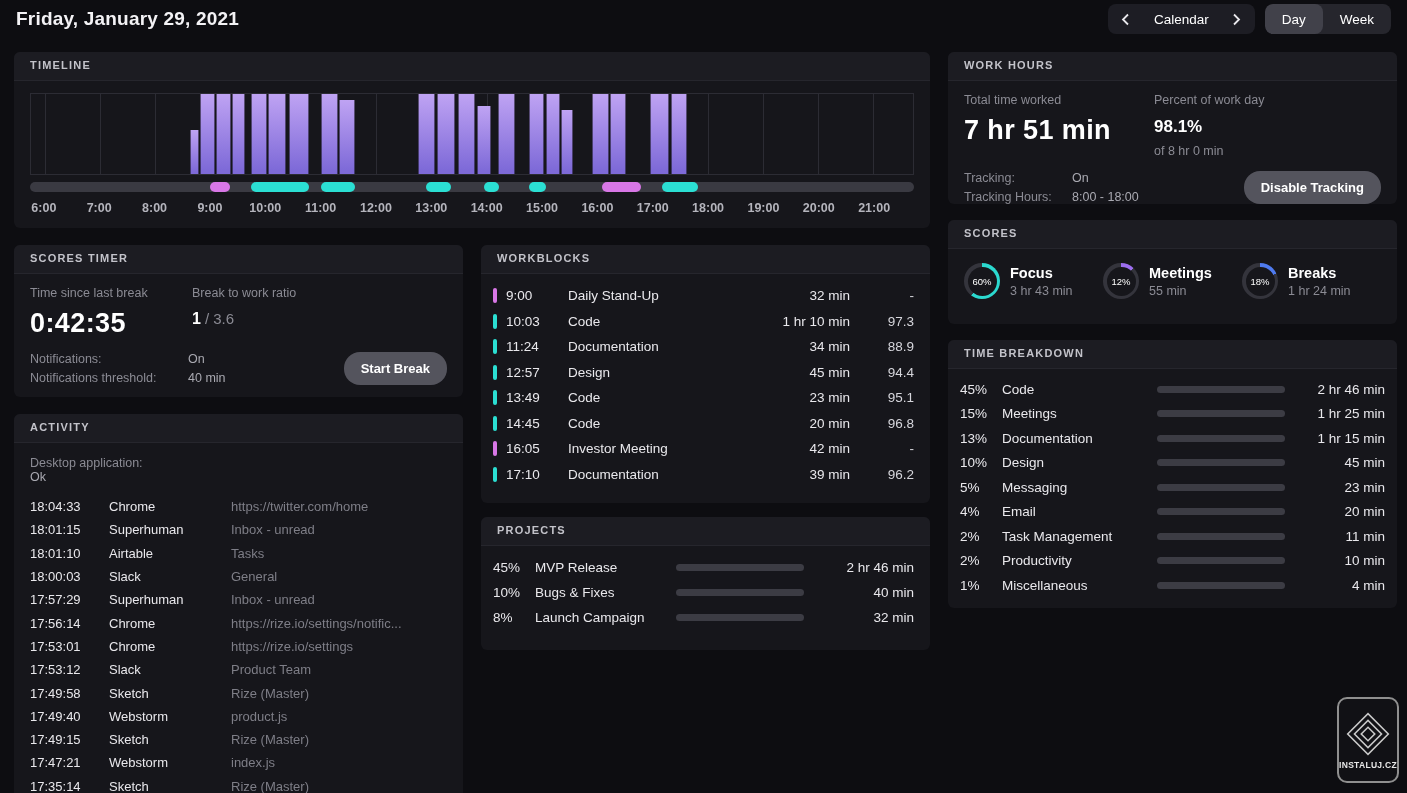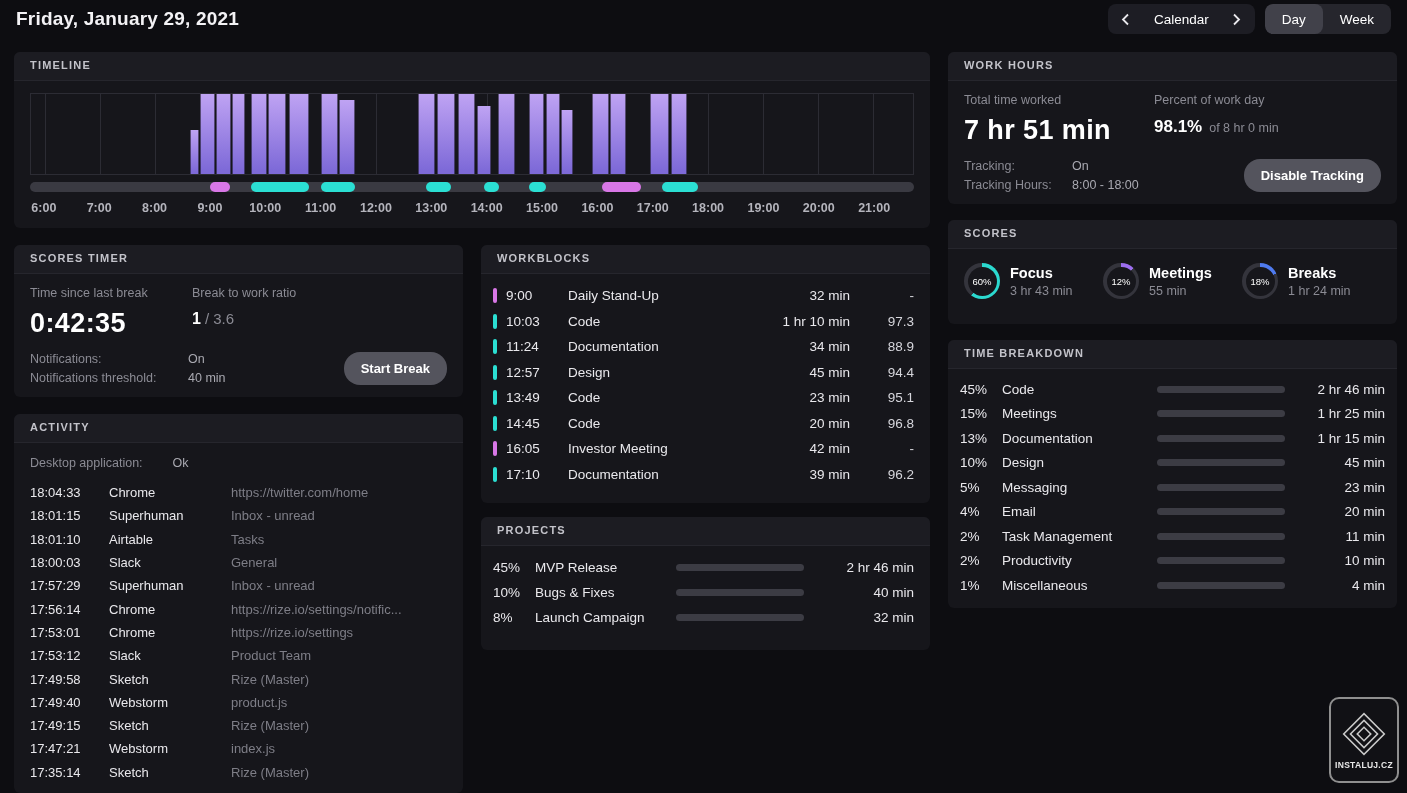--- a/index.html
+++ b/index.html
@@ -53,21 +53,21 @@
   
   .break-panel { height:152px; flex:none; }
   .bt-top { display:flex; }
   .bt-col1 { width:162px; flex:none; }
   .ratio { margin-top:10px; font-size:15px; color:#8b8b94; }
   .ratio b { color:#fff; font-size:16px; }
   .ratio-rest { margin-left:4px; }
   
   .activity-panel { flex:1; min-height:0; }
   .act-body { padding:8px 16px; }
-  .desktop-row { display:flex; gap:30px; padding:5px 0 11px; }
+  .desktop-row { display:flex; padding:5px 0 11px;flex-direction:column; }
   .act-row { display:grid; grid-template-columns:79px 122px 1fr; align-items:center; height:23.3px; font-size:13px; }
   .act-time, .act-app { color:#e9e8ec; }
   .act-detail { color:#7e7e87; white-space:nowrap; overflow:hidden; text-overflow:ellipsis; }
   
   .workblocks-panel { height:258px; flex:none; }
   .wb-body { padding:9px 16px 9px 12px; }
   .wb-row { display:grid; grid-template-columns:13px 62px 1fr 112px 64px; align-items:center; height:25.5px; font-size:13.5px; }
   .wb-chip { width:4px; height:15px; border-radius:2px; }
   .wb-time, .wb-name, .wb-dur { color:#e9e8ec; }
   .wb-dur { text-align:right; }
@@ -77,36 +77,36 @@
   .pr-body { padding:9px 16px 9px 12px; }
   .pr-row { display:grid; grid-template-columns:42px 1fr 128px 110px; align-items:center; height:25px; font-size:13.5px; }
   .bar-track { height:7px; background:#3c3c44; border-radius:4px; position:relative; overflow:hidden; }
   .bar-fill { height:100%; background:linear-gradient(90deg,#d3b2f8,#9a79e8); border-radius:4px; }
   .row-dur { text-align:right; color:#e9e8ec; }
   .row-pct, .row-name { color:#e9e8ec; }
   
   .workhours-panel { height:152px; flex:none; }
   .wh-top { display:flex; }
   .wh-col1 { width:190px; flex:none; }
-  .wh-pct { margin-top:10px; display:flex; align-items:baseline; gap:7px; }
+  .wh-pct { margin-top:10px; display:flex; align-items:baseline; gap:7px;flex-direction:column; }
   .wh-pct b { font-size:17px; color:#fff; }
   
   .scores-panel { height:104px; flex:none; }
   .scores-body { display:flex; padding:14px 16px; }
   .score-item { flex:1; display:flex; align-items:center; gap:10px; }
   .ring { width:36px; height:36px; border-radius:50%; position:relative; display:flex; align-items:center; justify-content:center; flex:none; }
   .ring::before { content:""; position:absolute; inset:3.5px; background:#16161b; border-radius:50%; }
   .ring span { position:relative; font-size:9.5px; color:#fff; }
   .score-name { font-size:14.5px; font-weight:bold; color:#fff; }
   .score-dur { font-size:12.5px; color:#8b8b94; margin-top:3px; }
   
   .tb-body { padding:8px 12px 10px; }
   .tb-row { display:grid; grid-template-columns:42px 1fr 128px 100px; align-items:center; height:24.5px; font-size:13.5px; }
   
-  .watermark { position:absolute; right:8px; bottom:10px; width:70px; height:86px; border:2px solid #8f8f8f; border-radius:10px; background:rgba(18,18,22,.9); display:flex; flex-direction:column; align-items:center; justify-content:center; gap:3px; }
+  .watermark { position:absolute; right:8px; bottom:10px; width:62px; height:86px; border:2px solid #8f8f8f; border-radius:10px; background:rgba(18,18,22,.9); display:flex; flex-direction:column; align-items:center; justify-content:center; gap:3px; }
   .wm-text { font-size:8.5px; font-weight:bold; color:#e8e8e8; letter-spacing:.3px; }
 </style>
 </head>
 <body>
 
 <header class="topbar">
   <h1 class="page-title">Friday, January 29, 2021</h1>
   <div class="topbar-right">
     <div class="cal-nav">
       <button class="chev">

